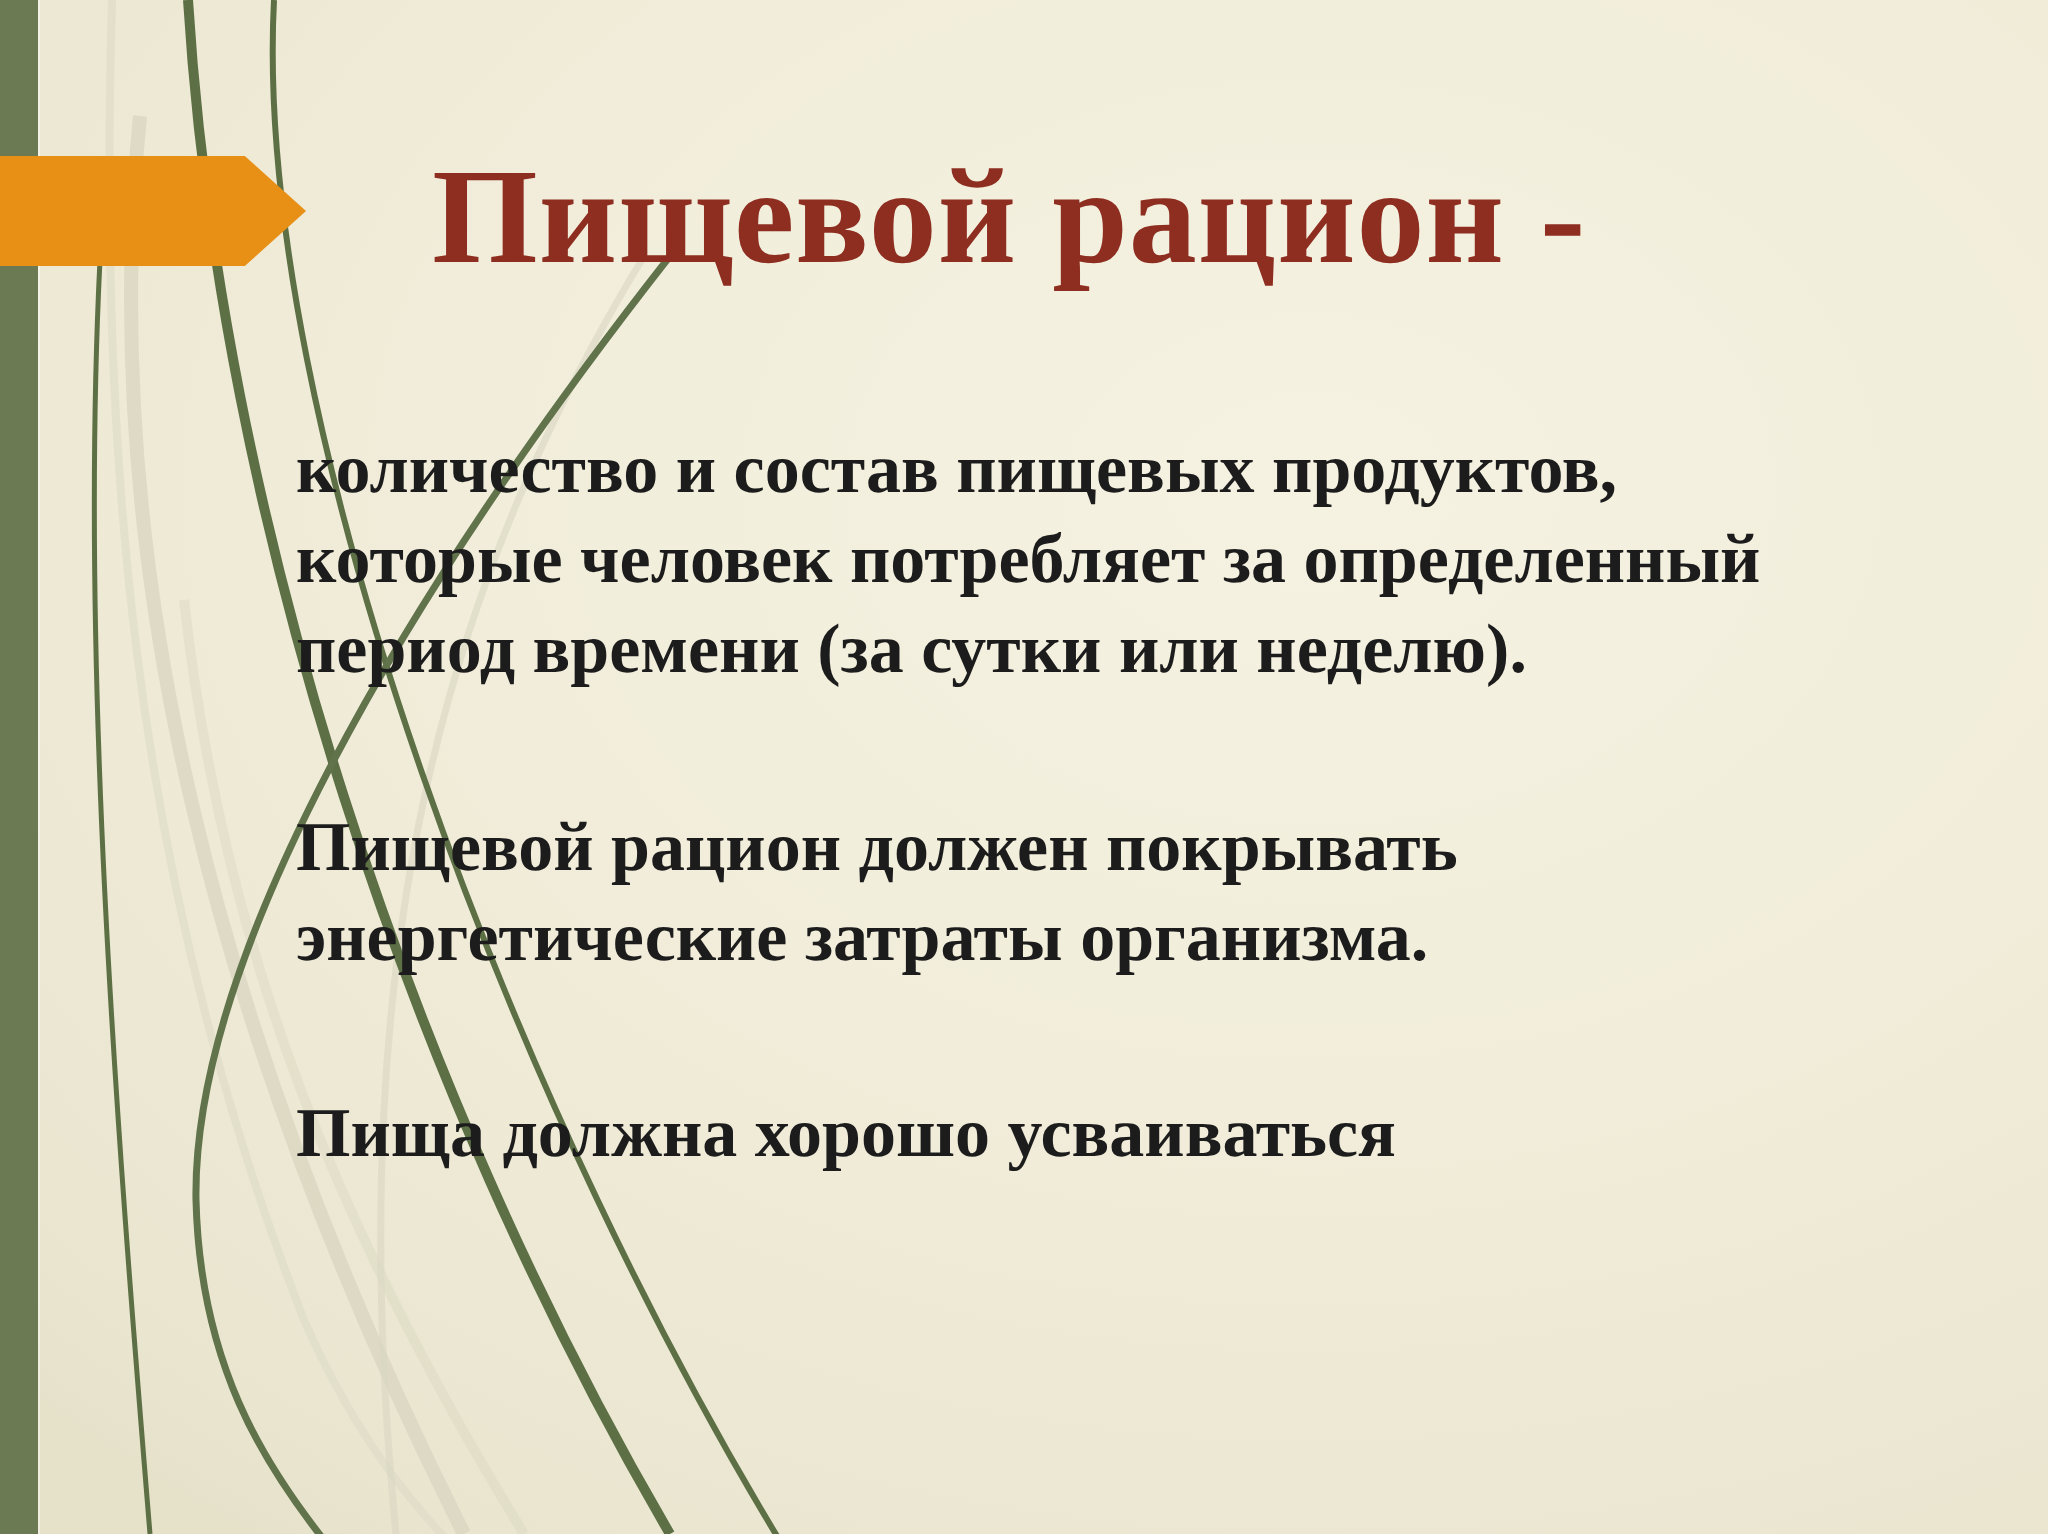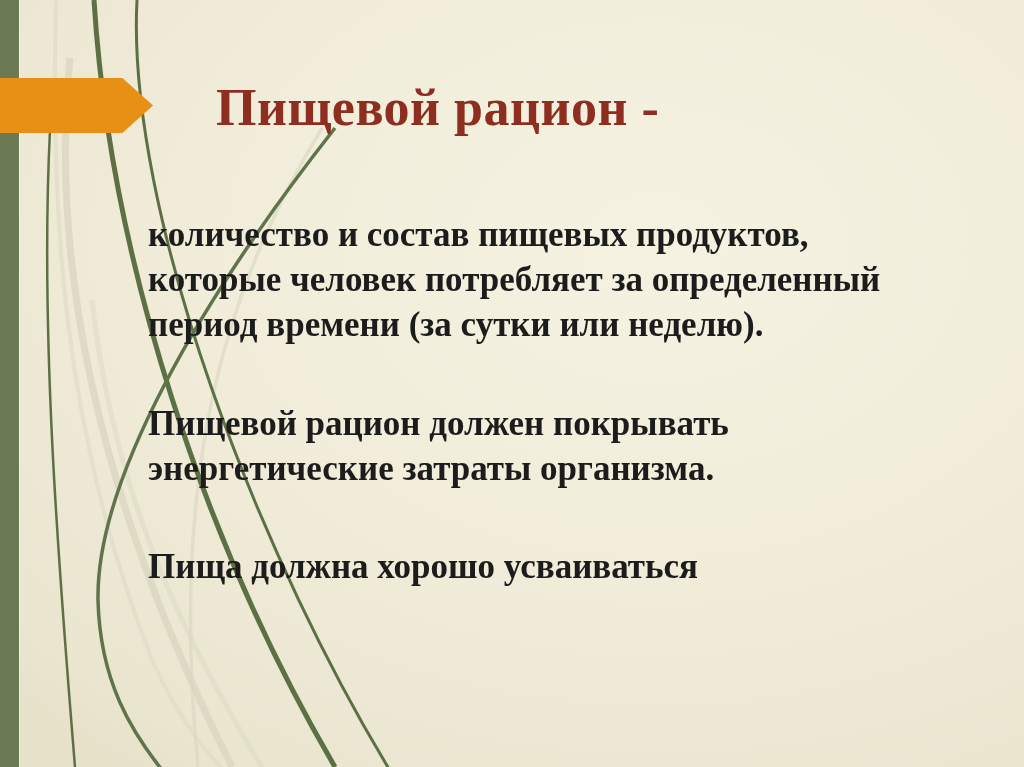--- a/index.html
+++ b/index.html
@@ -41,21 +41,21 @@
     height: 55px;
     background: #e89016;
     clip-path: polygon(0 0, 80% 0, 100% 50%, 80% 100%, 0 100%);
     filter: drop-shadow(0 1px 1px rgba(120,80,10,0.25));
   }
   .slide-title {
     position: absolute;
     left: 216px;
     top: 76px;
     margin: 0;
-    font-size: 52px;
+    font-size: 68px;
     line-height: 64px;
     font-weight: bold;
     color: #8e2e21;
     white-space: nowrap;
     letter-spacing: 0.5px;
   }
   .body-paragraph {
     position: absolute;
     left: 148px;
     margin: 0;

